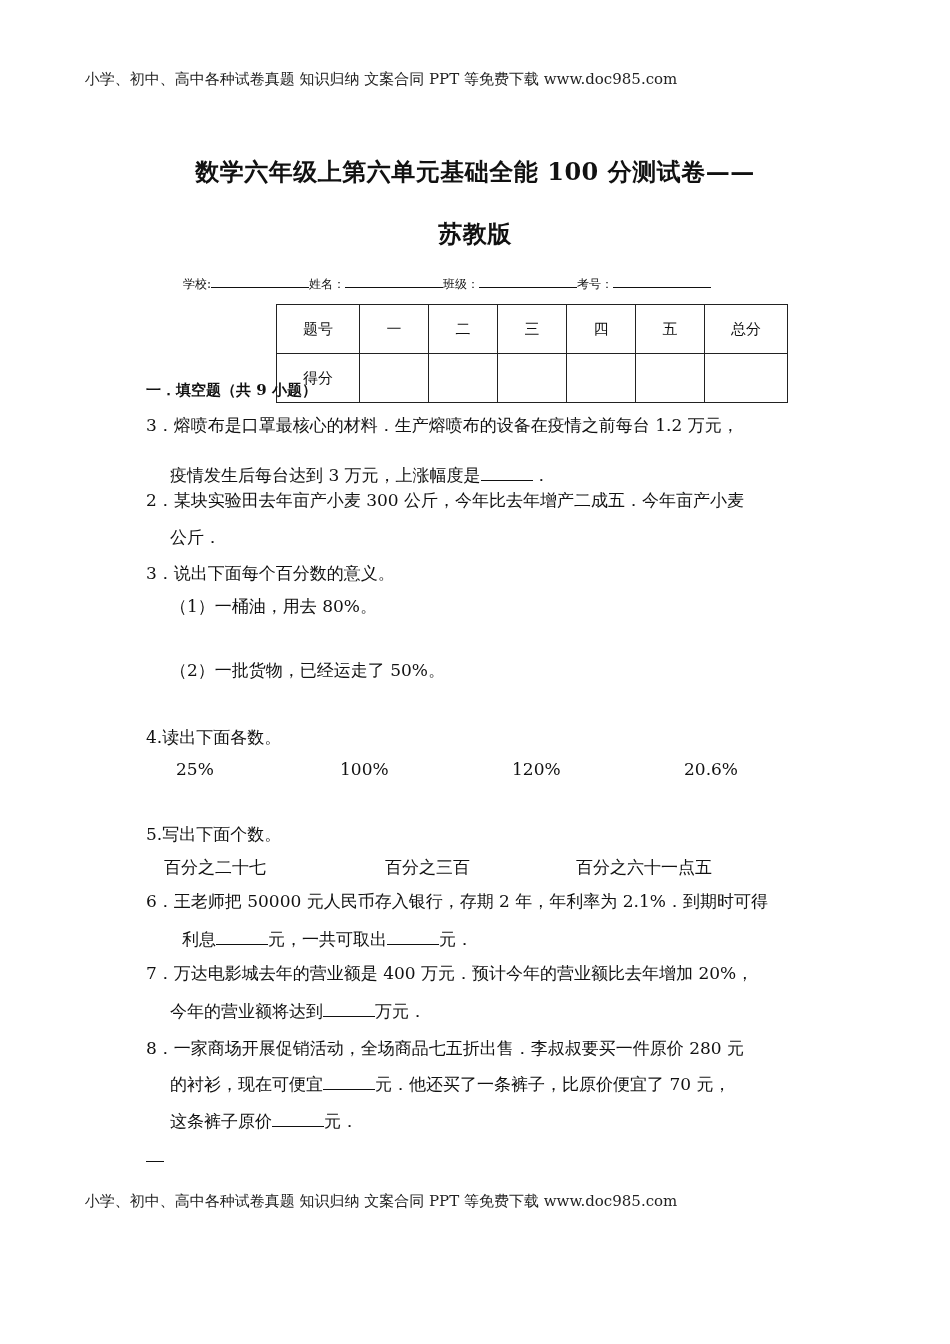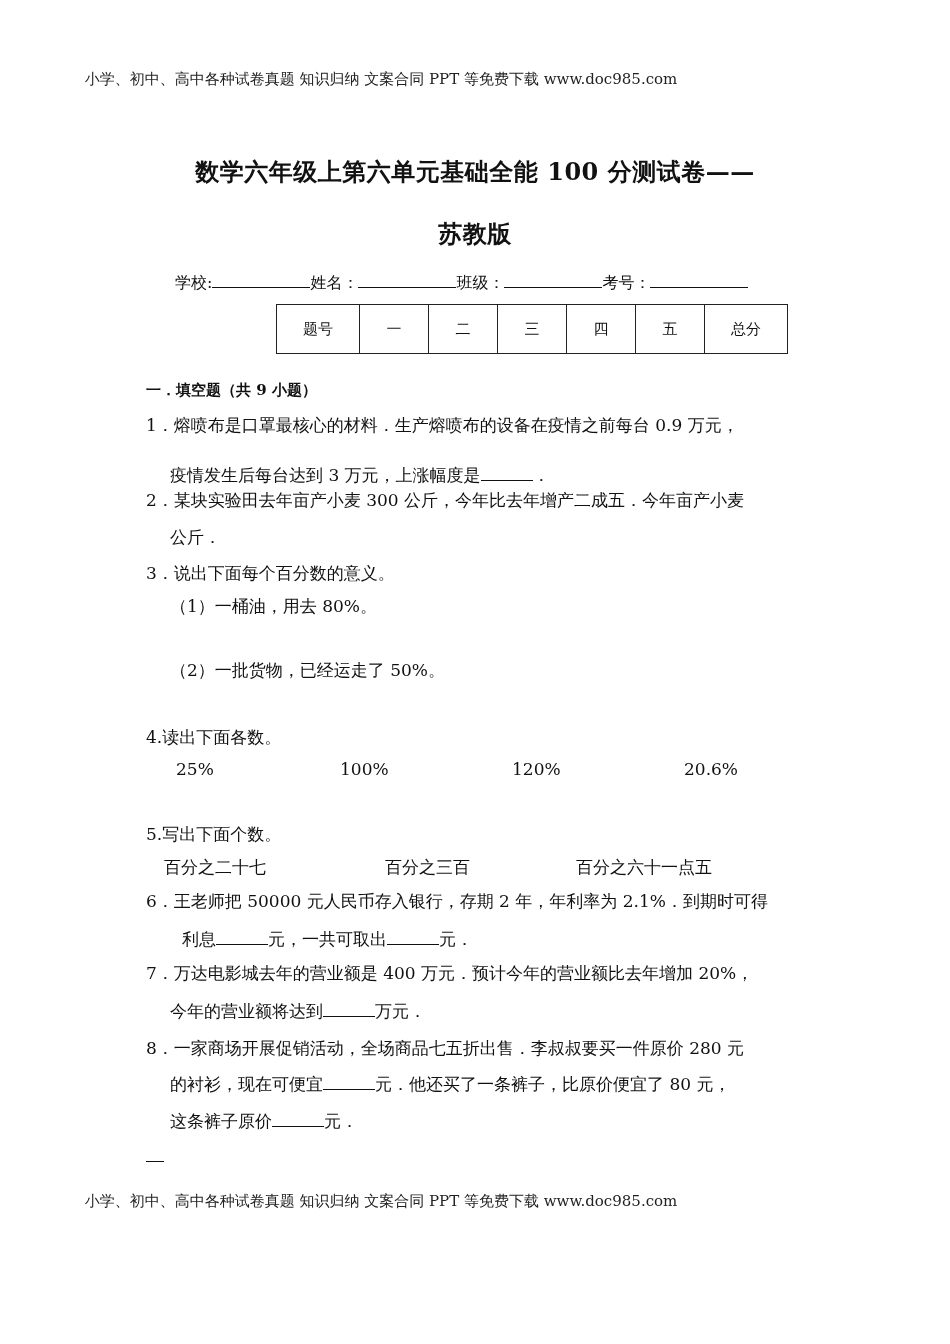--- a/index.html
+++ b/index.html
@@ -4,21 +4,21 @@
 <style>
   html, body { margin: 0; padding: 0; background: #ffffff; }
   body {
     width: 950px; height: 1344px; position: relative; overflow: hidden;
     font-family: "DejaVu Serif", "Liberation Serif", serif;
     color: #111;
   }
   .abs { position: absolute; white-space: nowrap; }
   .hf { font-size: 15px; left: 0; width: 762px; text-align: center; color: #222; }
   .title { font-size: 24px; font-weight: bold; left: 0; width: 950px; text-align: center; letter-spacing: 0.5px; }
-  .info { font-size: 16px; top: 273px; left: 175px; }
+  .info { font-size: 12px; top: 273px; left: 183px; }
   .blank { display: inline-block; border-bottom: 1px solid #111; height: 14px; vertical-align: baseline; }
   .b-info { width: 98px; }
   .b-ans { width: 52px; }
   table.score {
     position: absolute; left: 276px; top: 304px; border-collapse: collapse;
     font-size: 15px;
   }
   table.score td {
     border: 1.5px solid #222; text-align: center; height: 32px; padding: 8px;
   }
@@ -41,26 +41,35 @@
   <tbody>
       <tr>
     <td style="width:66px">题号</td>
     <td style="width:52px">一</td>
     <td style="width:52px">二</td>
     <td style="width:52px">三</td>
     <td style="width:52px">四</td>
     <td style="width:52px">五</td>
     <td style="width:66px">总分</td>
   </tr>
+  <tr>
+    <td>得分</td>
+    <td></td>
+    <td></td>
+    <td></td>
+    <td></td>
+    <td></td>
+    <td></td>
+  </tr>
 </tbody>
   </table>
 
 <div class="abs sec">一．填空题（共 9 小题）</div>
 
-<div class="abs q" style="left:146px;top:414px;">1．熔喷布是口罩最核心的材料．生产熔喷布的设备在疫情之前每台 0.9 万元，</div>
+<div class="abs q" style="left:146px;top:414px;">3．熔喷布是口罩最核心的材料．生产熔喷布的设备在疫情之前每台 1.2 万元，</div>
 <div class="abs q" style="left:170px;top:464px;">
   <span>疫情发生后每台达到 3 万元，上涨幅度是</span><span class="blank b-ans"></span><span>．</span>
 </div>
 
 <div class="abs q" style="left:146px;top:489px;">2．某块实验田去年亩产小麦 300 公斤，今年比去年增产二成五．今年亩产小麦</div>
 <div class="abs q" style="left:170px;top:526px;">公斤．</div>
 
 <div class="abs q" style="left:146px;top:562px;">3．说出下面每个百分数的意义。</div>
 <div class="abs q" style="left:170px;top:595px;">（1）一桶油，用去 80%。</div>
 <div class="abs q" style="left:170px;top:659px;">（2）一批货物，已经运走了 50%。</div>
@@ -81,21 +90,21 @@
   <span>利息</span><span class="blank b-ans"></span><span>元，一共可取出</span><span class="blank b-ans"></span><span>元．</span>
 </div>
 
 <div class="abs q" style="left:146px;top:962px;">7．万达电影城去年的营业额是 400 万元．预计今年的营业额比去年增加 20%，</div>
 <div class="abs q" style="left:170px;top:1000px;">
   <span>今年的营业额将达到</span><span class="blank b-ans"></span><span>万元．</span>
 </div>
 
 <div class="abs q" style="left:146px;top:1037px;">8．一家商场开展促销活动，全场商品七五折出售．李叔叔要买一件原价 280 元</div>
 <div class="abs q" style="left:170px;top:1073px;">
-  <span>的衬衫，现在可便宜</span><span class="blank b-ans"></span><span>元．他还买了一条裤子，比原价便宜了 80 元，</span>
+  <span>的衬衫，现在可便宜</span><span class="blank b-ans"></span><span>元．他还买了一条裤子，比原价便宜了 70 元，</span>
 </div>
 <div class="abs q" style="left:170px;top:1110px;">
   <span>这条裤子原价</span><span class="blank b-ans"></span><span>元．</span>
 </div>
 
 <div class="abs q" style="left:146px;top:1146px;">
   <span class="blank" style="width:18px"></span>
 </div>
 
 <div class="abs hf" style="top:1192px;">小学、初中、高中各种试卷真题 知识归纳 文案合同 PPT 等免费下载   www.doc985.com</div>

